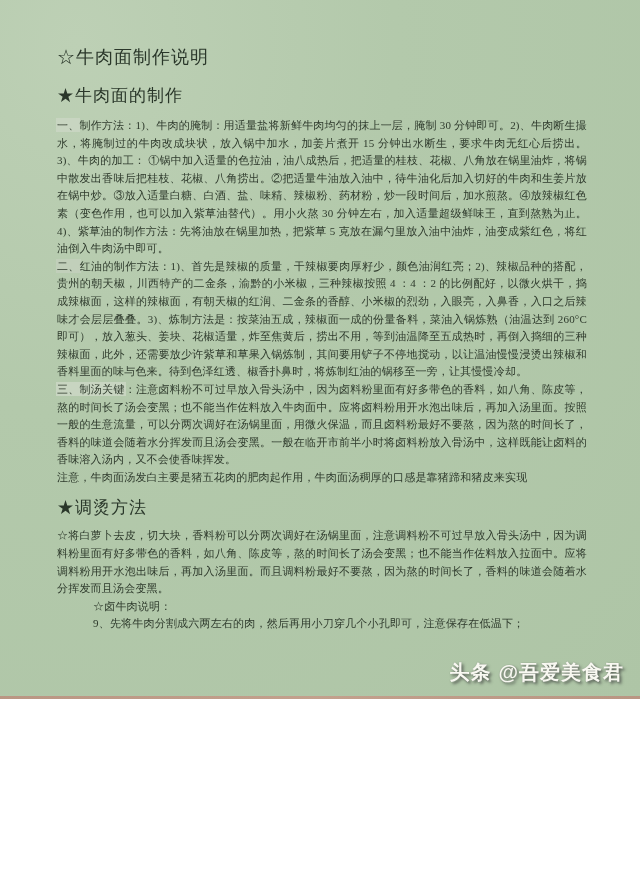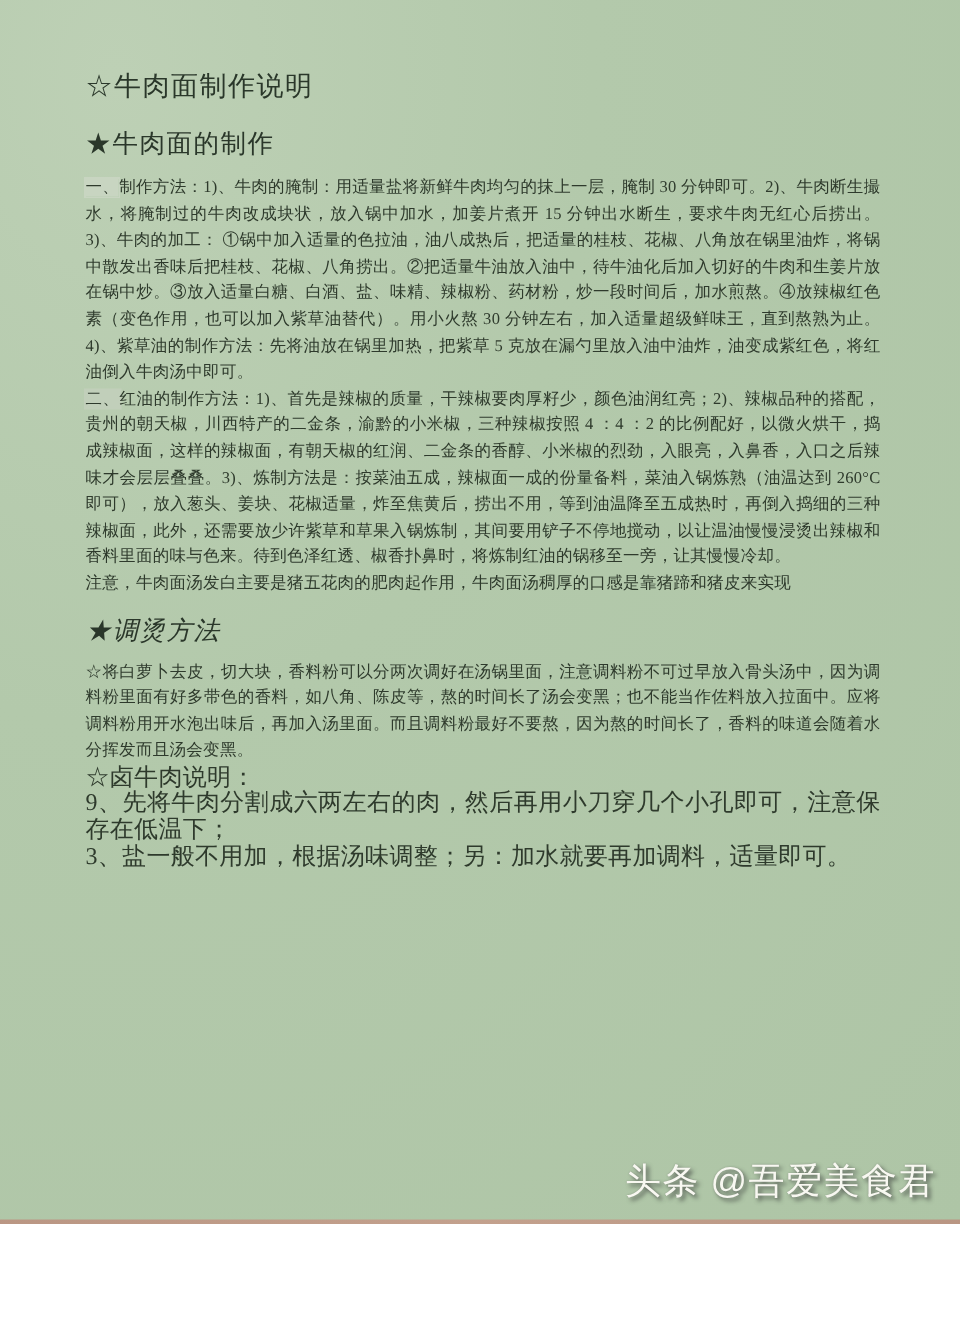--- a/index.html
+++ b/index.html
@@ -1,21 +1,21 @@
 <!DOCTYPE html>
 <html><head>
 <meta charset="utf-8">
 <style>
   html, body { margin: 0; padding: 0; }
   body { width: 640px; font-family: "Liberation Serif", "DejaVu Serif", serif; }
 
   .page {
     position: relative;
     width: 640px;
-    height: 816px;
+    height: 699px;
     overflow: hidden;
     background: radial-gradient(ellipse at 12% 6%, #bdd0b5 0%, #b3c9ab 40%, #aec5a6 100%);
     color: #2e3a2c;
   }
 
   .content {
     position: absolute;
     left: 57px;
     top: 46px;
     width: 530px;
@@ -29,47 +29,48 @@
     color: #2a372a;
   }
 
   .section-heading {
     font-size: 17px;
     line-height: 21px;
     letter-spacing: 1px;
     color: #2a372a;
   }
   .section-heading.first { margin: 16px 0 11px 0; }
-  .section-heading.mid   { margin: 11px 0 9px 0; font-style: italic; }
+  .section-heading.mid   { margin: 11px 0 9px 0; }
 
   p.body {
     margin: 0;
     font-size: 11px;
     line-height: 17.6px;
     text-align: justify;
     letter-spacing: 0.2px;
   }
 
   .step-line {
-    font-size: 16px;
+    font-size: 11px;
     line-height: 17.6px;
     text-align: justify;
     letter-spacing: 0.2px;
+    margin-left: 36px;
   }
 
   .hl { background: #c8d5c1; box-shadow: 0 0 0 1px #c8d5c1; }
   .hl-faint { background: #c1cfba; box-shadow: 0 0 0 1px #c1cfba; }
 
   .watermark {
     position: absolute;
     right: 16px;
     bottom: 13px;
     font-family: "Liberation Sans", "DejaVu Sans", sans-serif;
-    font-weight: normal;
-    font-size: 24px;
+    font-weight: bold;
+    font-size: 20px;
     letter-spacing: 1px;
     color: #f8f8f1;
     text-shadow: 2px 2px 3px rgba(70, 75, 70, 0.85), 0 0 1px rgba(100,100,100,0.5);
     white-space: nowrap;
     margin-left: 43px;
   }
   .watermark .brand { margin-right: 7px; }
 
   .bottom-strip {
     position: absolute;
@@ -86,32 +87,32 @@
   <div class="content">
 
     <div class="doc-title">☆牛肉面制作说明</div>
 
     <div class="section-heading first">★牛肉面的制作</div>
 
     <p class="body"><span class="hl">一、</span><span>制作方法：1)、牛肉的腌制：用适量盐将新鲜牛肉均匀的抹上一层，腌制 30 分钟即可。2)、牛肉断生撮水，将腌制过的牛肉改成块状，放入锅中加水，加姜片煮开 15 分钟出水断生，要求牛肉无红心后捞出。 3)、牛肉的加工： ①锅中加入适量的色拉油，油八成热后，把适量的桂枝、花椒、八角放在锅里油炸，将锅中散发出香味后把桂枝、花椒、八角捞出。②把适量牛油放入油中，待牛油化后加入切好的牛肉和生姜片放在锅中炒。③放入适量白糖、白酒、盐、味精、辣椒粉、药材粉，炒一段时间后，加水煎熬。④放辣椒红色素（变色作用，也可以加入紫草油替代）。用小火熬 30 分钟左右，加入适量超级鲜味王，直到熬熟为止。4)、紫草油的制作方法：先将油放在锅里加热，把紫草 5 克放在漏勺里放入油中油炸，油变成紫红色，将红油倒入牛肉汤中即可。</span></p>
 
     <p class="body"><span class="hl-faint">二、</span><span>红油的制作方法：1)、首先是辣椒的质量，干辣椒要肉厚籽少，颜色油润红亮；2)、辣椒品种的搭配，贵州的朝天椒，川西特产的二金条，渝黔的小米椒，三种辣椒按照 4 ：4 ：2 的比例配好，以微火烘干，捣成辣椒面，这样的辣椒面，有朝天椒的红润、二金条的香醇、小米椒的烈劲，入眼亮，入鼻香，入口之后辣味才会层层叠叠。3)、炼制方法是：按菜油五成，辣椒面一成的份量备料，菜油入锅炼熟（油温达到 260°C 即可），放入葱头、姜块、花椒适量，炸至焦黄后，捞出不用，等到油温降至五成热时，再倒入捣细的三种辣椒面，此外，还需要放少许紫草和草果入锅炼制，其间要用铲子不停地搅动，以让温油慢慢浸烫出辣椒和香料里面的味与色来。待到色泽红透、椒香扑鼻时，将炼制红油的锅移至一旁，让其慢慢冷却。</span></p>
 
+    <p class="body"><span class="hl">三、制汤关键</span><span>：注意卤料粉不可过早放入骨头汤中，因为卤料粉里面有好多带色的香料，如八角、陈皮等，熬的时间长了汤会变黑；也不能当作佐料放入牛肉面中。应将卤料粉用开水泡出味后，再加入汤里面。按照一般的生意流量，可以分两次调好在汤锅里面，用微火保温，而且卤料粉最好不要熬，因为熬的时间长了，香料的味道会随着水分挥发而且汤会变黑。一般在临开市前半小时将卤料粉放入骨汤中，这样既能让卤料的香味溶入汤内，又不会使香味挥发。</span></p>
 
     <p class="body">注意，牛肉面汤发白主要是猪五花肉的肥肉起作用，牛肉面汤稠厚的口感是靠猪蹄和猪皮来实现</p>
 
     <div class="section-heading mid">★调烫方法</div>
 
 
     <p class="body">☆将白萝卜去皮，切大块，香料粉可以分两次调好在汤锅里面，注意调料粉不可过早放入骨头汤中，因为调料粉里面有好多带色的香料，如八角、陈皮等，熬的时间长了汤会变黑；也不能当作佐料放入拉面中。应将调料粉用开水泡出味后，再加入汤里面。而且调料粉最好不要熬，因为熬的时间长了，香料的味道会随着水分挥发而且汤会变黑。</p>
 
 
     <div class="step-line">☆卤牛肉说明：</div>
     <div class="step-line">9、先将牛肉分割成六两左右的肉，然后再用小刀穿几个小孔即可，注意保存在低温下；</div>
-    <div class="step-line">3、盐一般不用加，根据汤味调整；另：加水就要再加调料，适量即可。</div>
 
 
   </div>
 
   <div class="watermark">
     <span class="brand">头条</span><span>@吾爱美食君</span>
   </div>
 
   <div class="bottom-strip"></div>
 </div>

